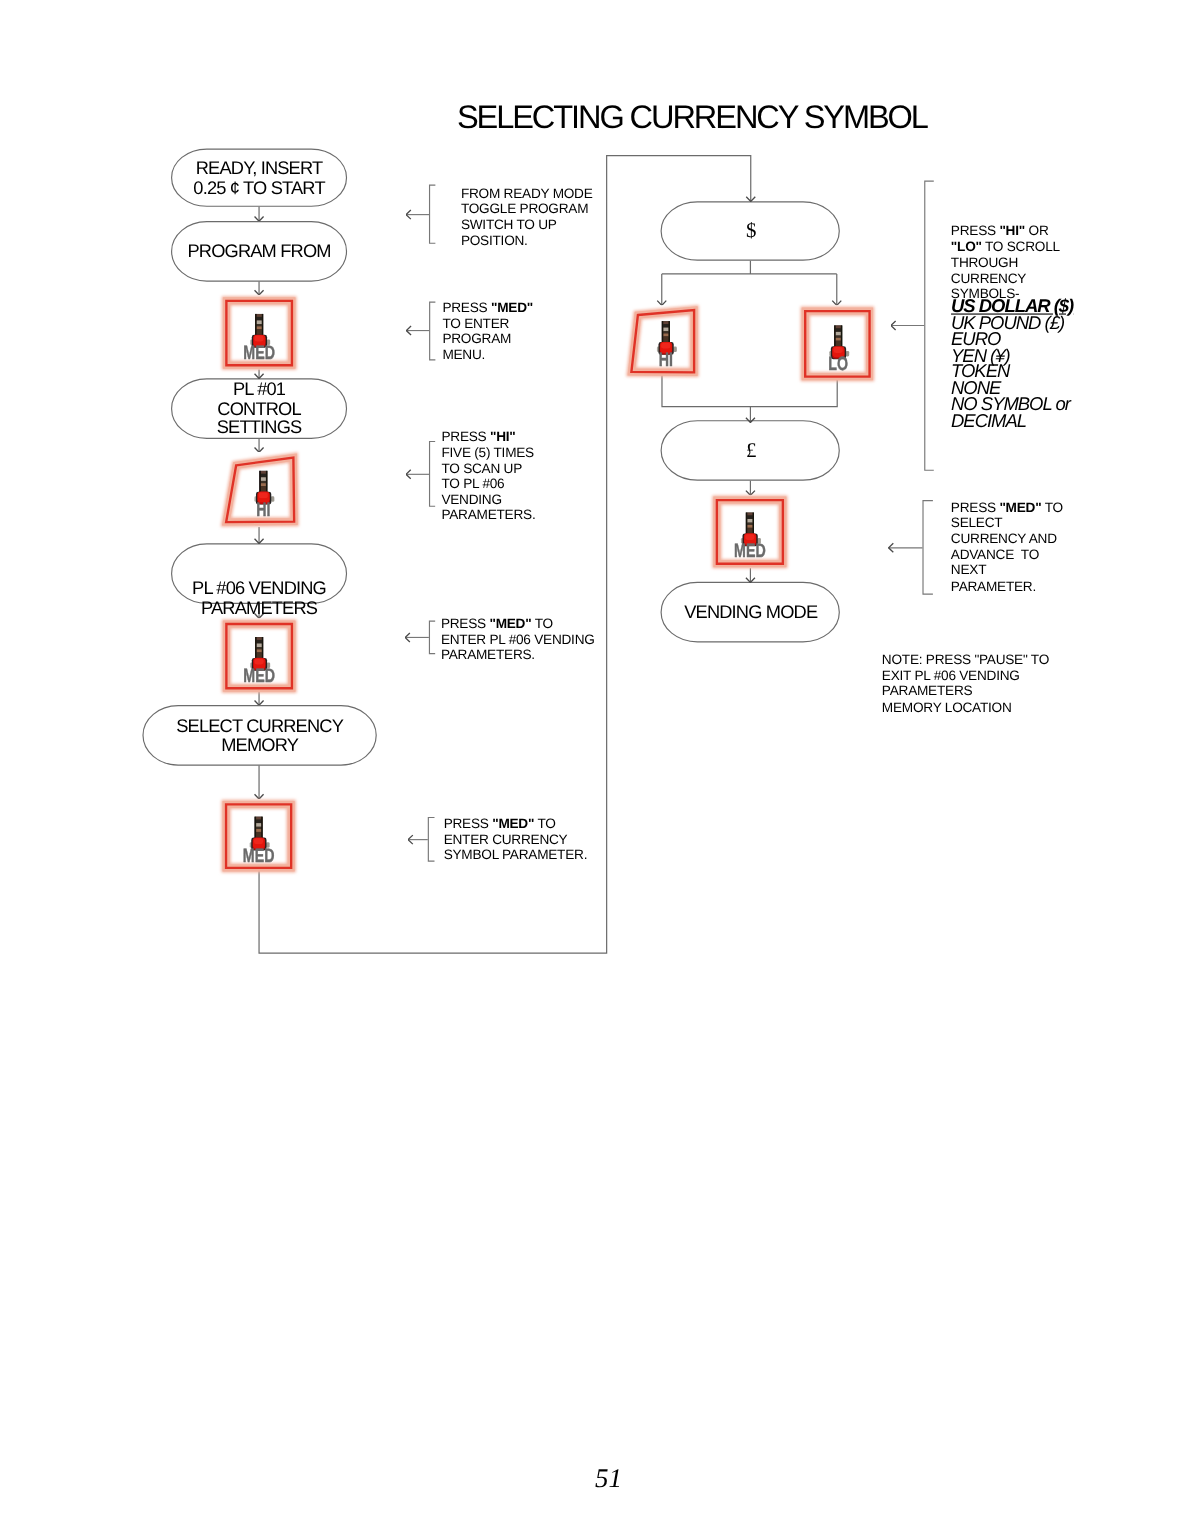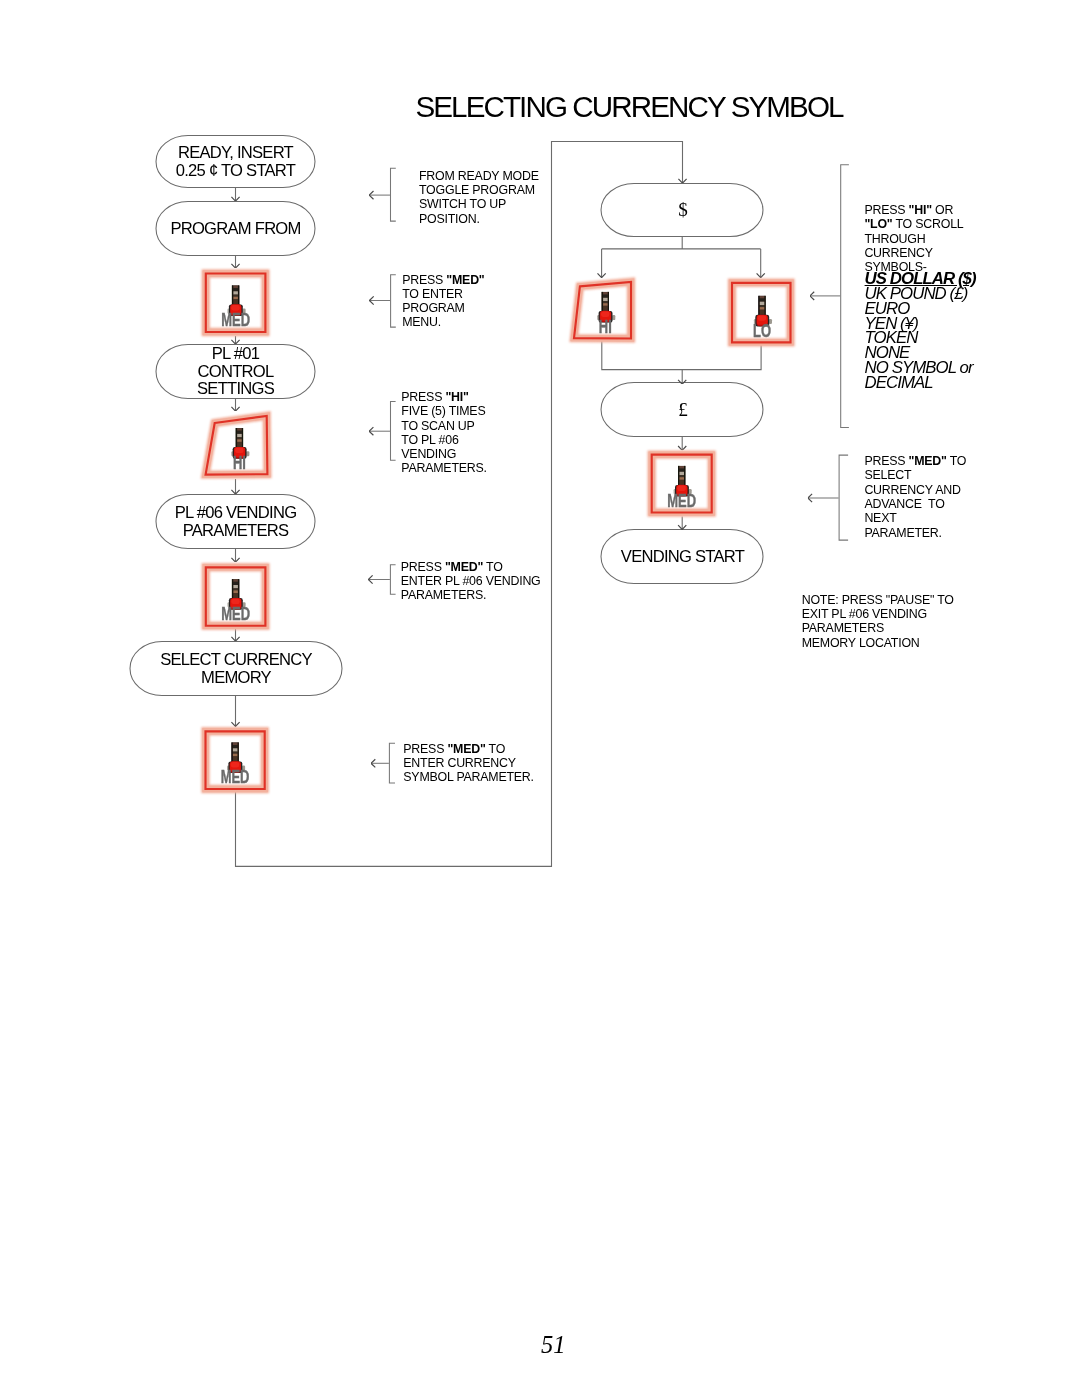--- a/index.html
+++ b/index.html
@@ -193,27 +193,27 @@
 </svg>
 
 <div id="page-title">SELECTING CURRENCY SYMBOL</div>
 
 <div class="nodetext" style="left:155px;top:135px;width:161px;height:53px;">READY, INSERT
 0.25 ¢ TO START</div>
 <div class="nodetext" style="left:155px;top:201px;width:161px;height:55px;">PROGRAM FROM</div>
 <div class="nodetext" style="left:155px;top:344px;width:161px;height:55px;">PL #01
 CONTROL
 SETTINGS</div>
-<div class="nodetext" style="left:155px;top:494px;width:161px;height:55px;">PL #06 VENDING
+<div class="nodetext" style="left:155px;top:516px;width:161px;height:55px;">PL #06 VENDING
 PARAMETERS</div>
 <div class="nodetext" style="left:129px;top:641px;width:214px;height:55px;">SELECT CURRENCY
 MEMORY</div>
 <div class="nodetext serif" style="left:601px;top:183px;width:163px;height:54px;font-size:19px;">$</div>
 <div class="nodetext serif" style="left:601px;top:382px;width:163px;height:55px;font-size:19px;">£</div>
-<div class="nodetext" style="left:601px;top:529px;width:163px;height:55px;">VENDING START</div>
+<div class="nodetext" style="left:601px;top:529px;width:163px;height:55px;">VENDING MODE</div>
 
 <div class="note" style="left:419px;top:168.7px;">FROM READY MODE
 TOGGLE PROGRAM
 SWITCH TO UP
 POSITION.</div>
 
 <div class="note" style="left:402.2px;top:272.5px;"><span>PRESS </span><b>"MED"</b><span>
 TO ENTER
 PROGRAM
 MENU.</span></div>

